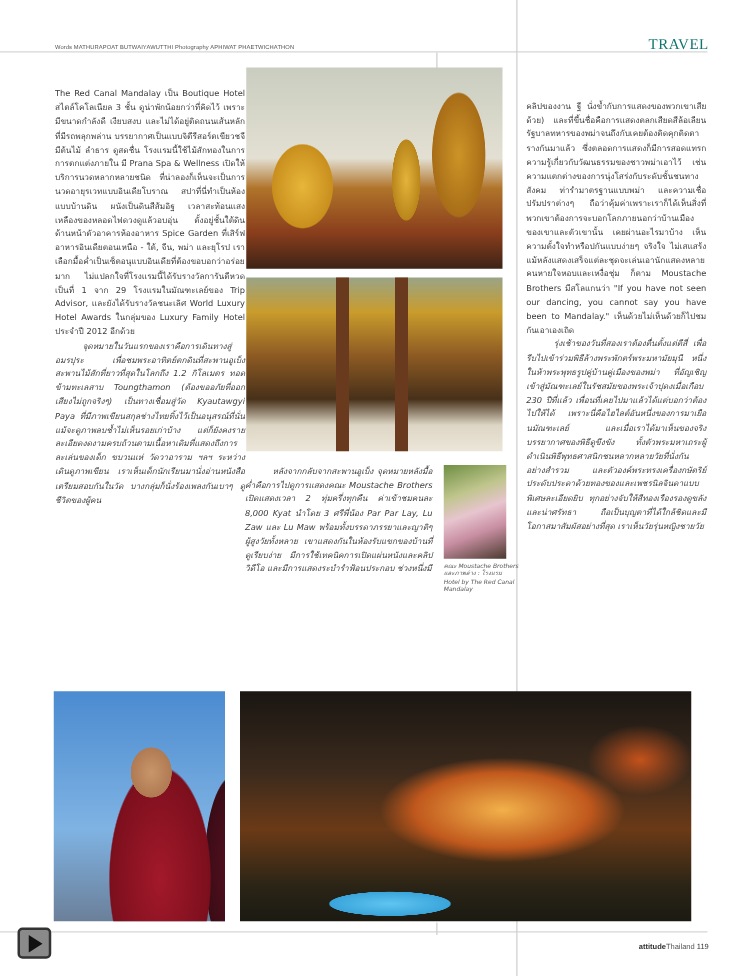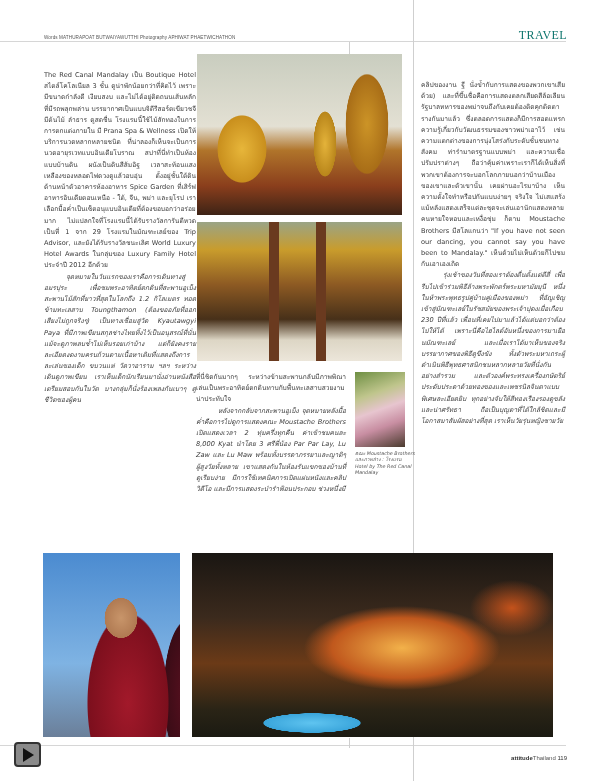--- a/index.html
+++ b/index.html
@@ -71,21 +71,20 @@
   <p class="indent">จุดหมายในวันแรกของเราคือการเดินทางสู่อมรปุระ เพื่อชมพระอาทิตย์ตกดินที่สะพานอูเบ็ง สะพานไม้สักที่ยาวที่สุดในโลกถึง 1.2 กิโลเมตร ทอดข้ามทะเลสาบ Toungthamon (ต้องขออภัยที่ออกเสียงไม่ถูกจริงๆ) เป็นทางเชื่อมสู่วัด Kyautawgyi Paya ที่มีภาพเขียนสกุลช่างไทยทิ้งไว้เป็นอนุสรณ์ที่นั่น แม้จะดูภาพลบช้ำไม่เห็นรอยเก่าบ้าง แต่ก็ยังคงรายละเอียดงดงามครบถ้วนตามเนื้อหาเดิมที่แสดงถึงการละเล่นของเด็ก ขบวนแห่ วัดวาอาราม ฯลฯ ระหว่างเดินดูภาพเขียน เราเห็นเด็กนักเรียนมานั่งอ่านหนังสือเตรียมสอบกันในวัด บางกลุ่มก็นั่งร้องเพลงกันเบาๆ ดูชีวิตของผู้คน</p>
 </div>
 
 <div class="photo ph-pagoda"></div>
 <div class="photo ph-temple"></div>
 <div class="photo ph-moustache"></div>
 <div class="photo ph-monks"></div>
 <div class="photo ph-hotel"></div>
 
 <div class="col col2">
-  <p>ที่นี่ชิดกันมากๆ ระหว่างข้ามสะพานกลับมีภาพพิณาเล่นเป็นพระอาทิตย์ตกดินทาบกับพื้นทะเลสาบสวยงามน่าประทับใจ</p>
   <p class="indent">หลังจากกลับจากสะพานอูเบ็ง จุดหมายหลังมื้อค่ำคือการไปดูการแสดงคณะ Moustache Brothers เปิดแสดงเวลา 2 ทุ่มครึ่งทุกคืน ค่าเข้าชมคนละ 8,000 Kyat นำโดย 3 ศรีพี่น้อง Par Par Lay, Lu Zaw และ Lu Maw พร้อมทั้งบรรดาภรรยาและญาติๆ ผู้สูงวัยทั้งหลาย เขาแสดงกันในห้องรับแขกของบ้านที่ดูเรียบง่าย มีการใช้เทคนิคการเปิดแผ่นหนังและคลิปวิดีโอ และมีการแสดงระบำรำฟ้อนประกอบ ช่วงหนึ่งมี</p>
 </div>
 
 <div class="caption">คณะ Moustache Brothers และภาพล่าง : โรงแรม Hotel by The Red Canal Mandalay</div>
 
 <div class="col col3">
   <p>คลิปของงาน ฐี นั่งข้ำกับการแสดงของพวกเขาเสียด้วย) และที่ขึ้นชื่อคือการแสดงตลกเสียดสีล้อเลียนรัฐบาลทหารของพม่าจนถึงกับเคยต้องติดคุกติดตารางกันมาแล้ว ซึ่งตลอดการแสดงก็มีการสอดแทรกความรู้เกี่ยวกับวัฒนธรรมของชาวพม่าเอาไว้ เช่น ความแตกต่างของการนุ่งโสร่งกับระดับชั้นชนทางสังคม ท่ารำมาตรฐานแบบพม่า และความเชื่อปรัมปราต่างๆ ถือว่าคุ้มค่าเพราะเราก็ได้เห็นสิ่งที่พวกเขาต้องการจะบอกโลกภายนอกว่าบ้านเมืองของเขาและตัวเขานั้น เคยผ่านอะไรมาบ้าง เห็นความตั้งใจทำหรือปกันแบบง่ายๆ จริงใจ ไม่เสแสร้ง แม้หลังแสดงเสร็จแต่ละชุดจะเล่นเอานักแสดงหลายคนหายใจหอบและเหงื่อชุ่ม ก็ตาม Moustache Brothers มีสโลแกนว่า "If you have not seen our dancing, you cannot say you have been to Mandalay." เห็นด้วยไม่เห็นด้วยก็ไปชมกันเอาเองเถิด</p>
   <p class="indent">รุ่งเช้าของวันที่สองเราต้องตื่นตั้งแต่ตีสี่ เพื่อรีบไปเข้าร่วมพิธีล้างพระพักตร์พระมหามัยมุนี หนึ่งในห้าพระพุทธรูปคู่บ้านคู่เมืองของพม่า ที่อัญเชิญเข้าสู่มัณฑะเลย์ในรัชสมัยของพระเจ้าปุดงเมื่อเกือบ 230 ปีที่แล้ว เพื่อนที่เคยไปมาแล้วได้แต่บอกว่าต้องไปให้ได้ เพราะนี่คือไฮไลต์อันหนึ่งของการมาเยือนมัณฑะเลย์ และเมื่อเราได้มาเห็นของจริง บรรยากาศของพิธีดูขึงขัง ทั้งตัวพระมหาเถระผู้ดำเนินพิธีพุทธศาสนิกชนหลากหลายวัยที่นั่งกันอย่างสำรวม และตัวองค์พระทรงเครื่องกษัตริย์ประดับประดาด้วยทองของและเพชรนิลจินดาแบบพิเศษละเอียดยิบ ทุกอย่างจับให้สีทองเรืองรองดูขลังและน่าศรัทธา ถือเป็นบุญตาที่ได้ใกล้ชิดและมีโอกาสมาสัมผัสอย่างที่สุด เราเห็นวัยรุ่นหญิงชายวัย</p>
 </div>
 

